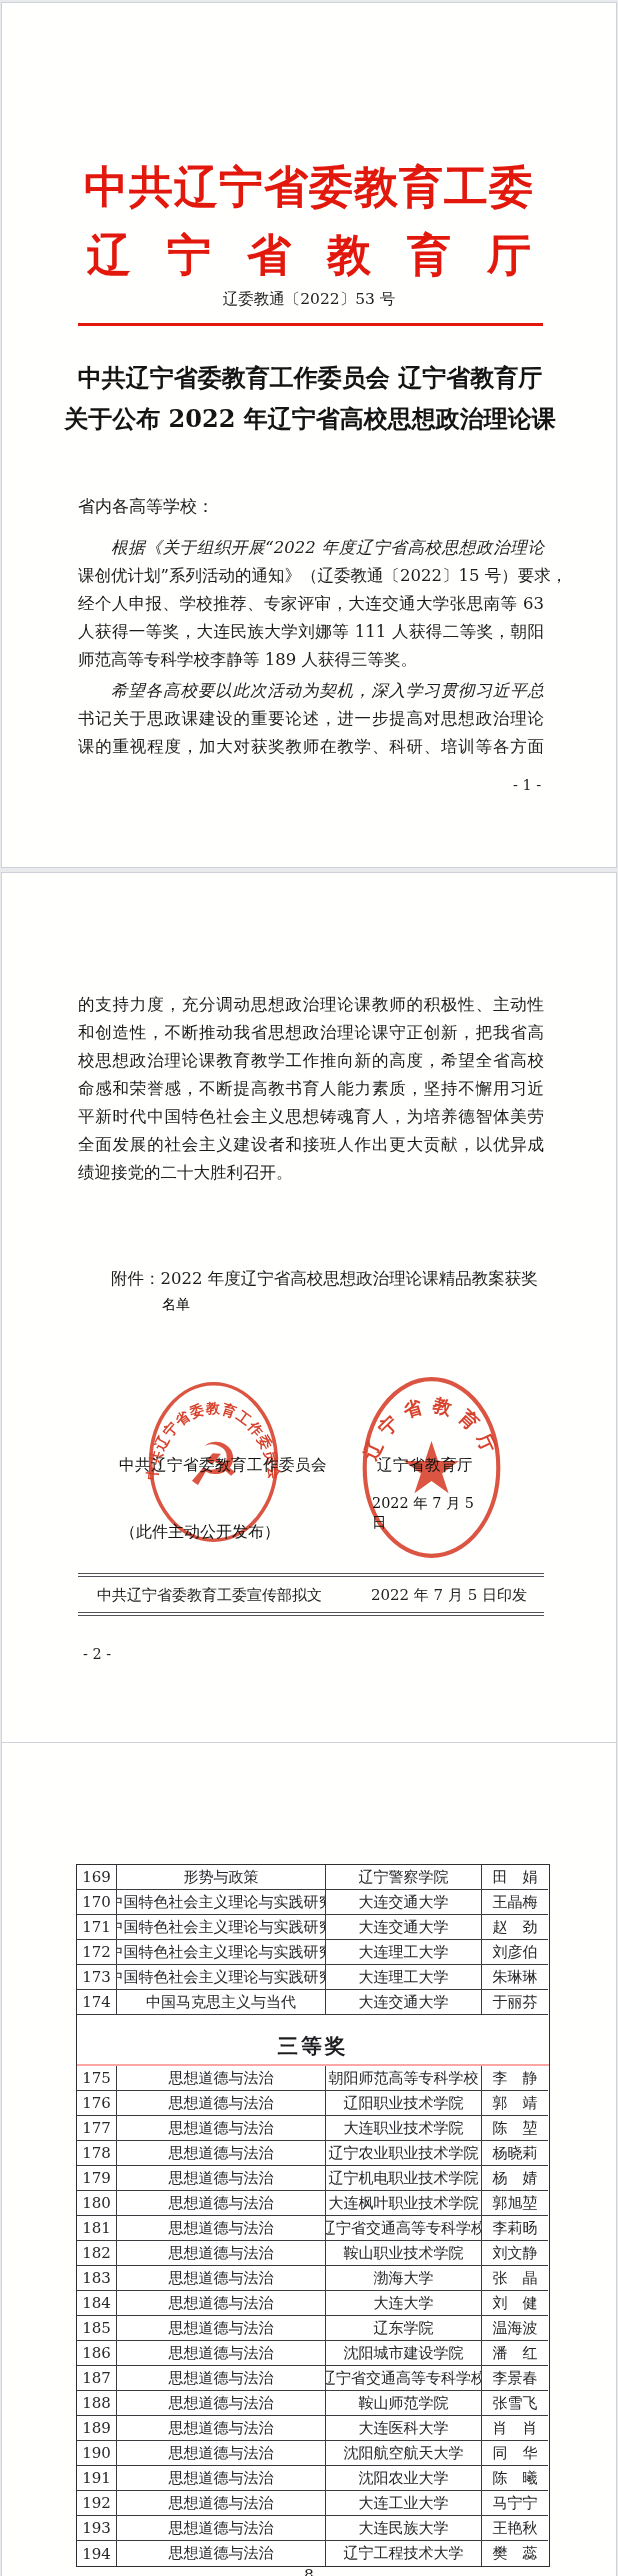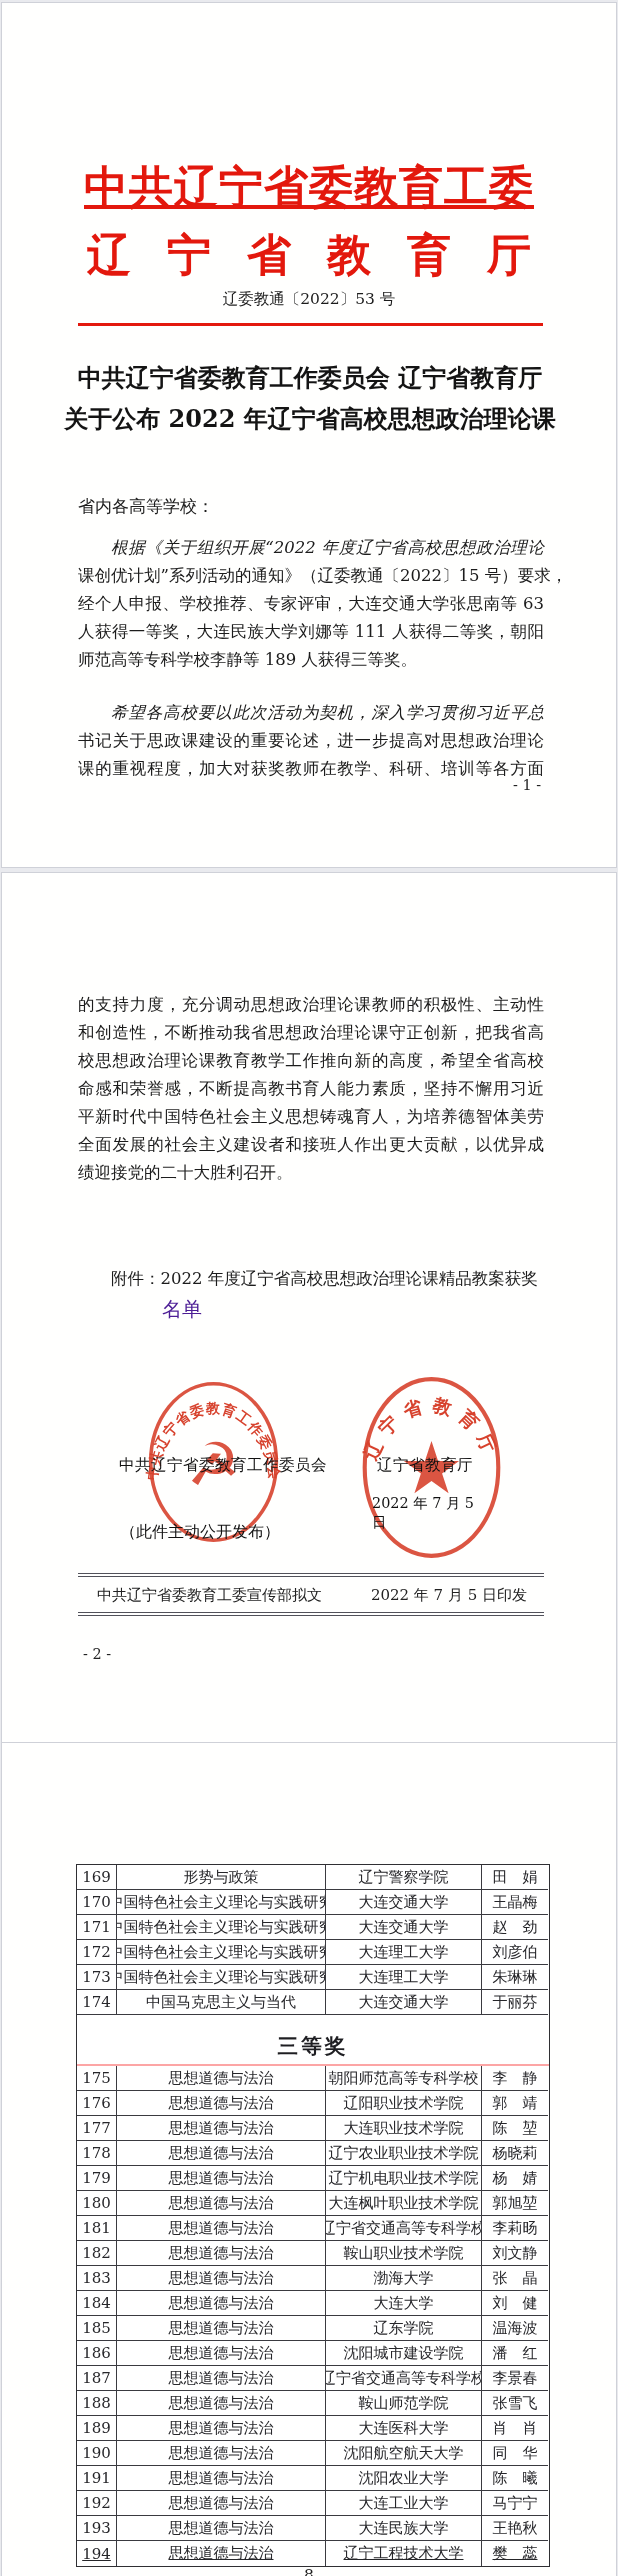--- a/index.html
+++ b/index.html
@@ -5,40 +5,40 @@
   * { margin:0; padding:0; box-sizing:border-box; }
   body { background:#e9eaee; font-family:"DejaVu Serif","Liberation Serif",serif; }
   .canvas { position:relative; width:618px; height:2611px; background:#e9eaee; overflow:hidden; }
   .page { position:absolute; left:1px; width:616px; background:#fffffe; border:0.5px solid #cfd1d8; }
   .page1 { top:2.1px;    height:866px; }
   .page2 { top:872px; height:928px; }
   .page3 { top:1742px; height:867px; }
 
   
   .red-org1 { position:absolute; top:155px; left:0; width:100%; text-align:center;
-              font-size:44px; font-weight:bold; letter-spacing:1px; color:#e3180d;text-decoration:underline; }
+              font-size:44px; font-weight:bold; letter-spacing:1px; color:#e3180d; }
   .red-org2 { position:absolute; top:223px; left:0; width:100%; text-align:center;
               font-size:44px; font-weight:bold; letter-spacing:36px; padding-left:36px; color:#e3180d; }
   .doc-number { position:absolute; top:286px; left:0; width:100%; text-align:center;
                 font-size:15.5px; color:#1c1c1c; }
   .red-rule { position:absolute; top:320px; left:76px; width:465px; height:2.6px; background:#e3180d; }
   .doc-title { position:absolute; top:354px; left:31px; width:554px; text-align:center;
                font-size:24px; font-weight:bold; color:#141414; line-height:41px; }
   .salutation { position:absolute; top:492px; left:76px; font-size:17px; color:#1c1c1c; }
   .bodyblock { position:absolute; left:76px; width:466px; font-size:16.5px; color:#1c1c1c; }
-  .p1a { top:531px; } .p1b { top:674px;margin-top:22px; }
+  .p1a { top:531px; } .p1b { top:674px; }
   .p2a { top:118px; }
   .bline { height:28px; line-height:28px; text-align:justify; text-align-last:justify; white-space:nowrap; }
   .bline.indent { text-indent:33px;font-style:italic; }
   .bline.endline { text-align-last:left; }
   .pagenum-1 { position:absolute; top:774px; right:75px; font-size:14.4px; color:#222; }
 
   
   .attach1 { position:absolute; top:395px; left:76px; width:466px; font-size:16.5px; color:#1c1c1c; text-indent:33px; }
-  .attach2 { position:absolute; top:423px; left:160px; font-size:20px; color:#4c1d95; }
+  .attach2 { position:absolute; top:423px; left:160px; font-size:14px; color:#000000; }
   .seal { position:absolute; opacity:.92; }
   .seal-left  { top:504px;  left:142px; }
   .seal-right { top:499px;  left:355px; }
   .overlay-black { position:absolute; color:#111; z-index:5; }
   .sig-org-left  { top:582px; left:117px; width:213px; font-size:15.5px; letter-spacing:0.5px; }
   .sig-org-right { top:582px; left:375px; width:103px; font-size:15.5px; letter-spacing:0.5px; }
   .sig-date { top:621px; left:370px; width:118px; font-size:14.4px; }
   .release-note { top:649px; left:118px; font-size:16px; }
   .sep-line { position:absolute; left:76px; width:466px; height:3.6px;
               border-top:1px solid #51515a; border-bottom:1px solid #51515a; }
@@ -48,21 +48,21 @@
   .pagenum-2 { position:absolute; top:773px; left:81px; font-size:14.4px; color:#222; }
 
   
   .award-table { position:absolute; top:121px; left:74px; width:474px;
                  border:1.5px solid #2f2f33; background:#fff; }
   .t-row { display:grid; grid-template-columns:40px 209px 156px 66px; }
   .t-row > div { height:25px; border-bottom:1px solid #3a3a40; border-right:1px solid #3a3a40;
                  display:flex; align-items:center; justify-content:center;
                  font-size:15px; color:#26262a; overflow:hidden; white-space:nowrap; }
   .t-row > div:last-child { border-right:none; }
-  .award-table > :last-child > div { border-bottom:none;text-decoration:underline; }
+  .award-table > :last-child > div { border-bottom:none; }
   .section-row { height:39px; border-bottom:2px solid #fca5a5; display:flex; align-items:center;
                  justify-content:center; font-size:20.6px; font-weight:bold; letter-spacing:3.1px; color:#1e1e22;margin-top:12px; }
   .pagenum-3 { position:absolute; top:823px; left:0; width:100%; text-align:center; font-size:15.5px; color:#222; }
 </style>
 </head>
 <body>
 
 <div class="canvas">
 
   <div class="page page1">

